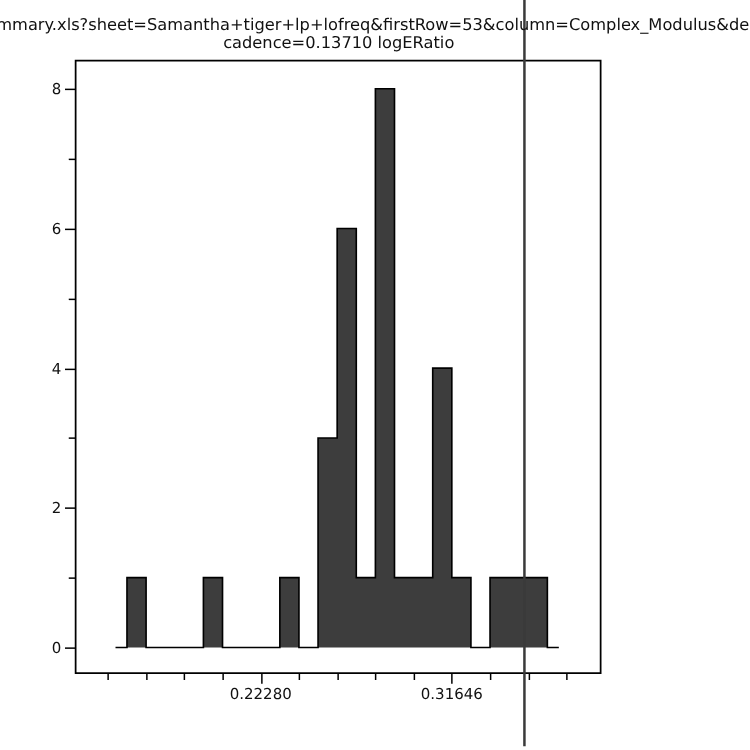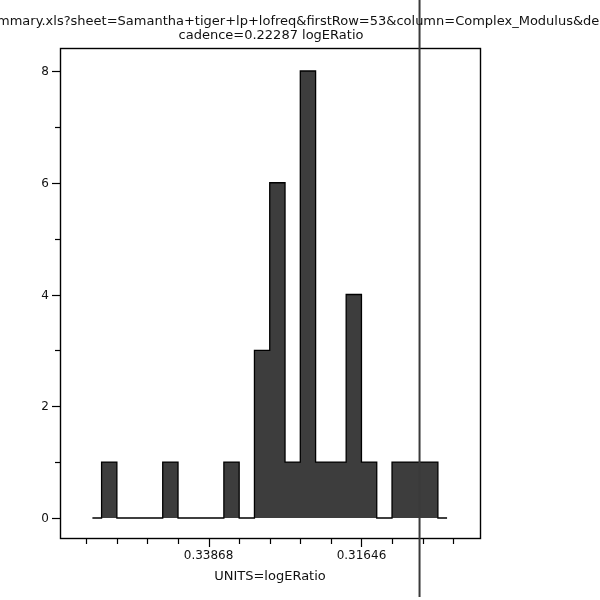--- a/index.html
+++ b/index.html
@@ -82,24 +82,23 @@
       <line x1="55" x2="60" y1="127.5" y2="127.5" stroke="#000000" stroke-width="1.2"></line>
       <line x1="52" x2="60" y1="518.5" y2="518.5" stroke="#000000" stroke-width="1.2"></line>
       <line x1="52" x2="60" y1="406.5" y2="406.5" stroke="#000000" stroke-width="1.2"></line>
       <line x1="52" x2="60" y1="295.5" y2="295.5" stroke="#000000" stroke-width="1.2"></line>
       <line x1="52" x2="60" y1="183.5" y2="183.5" stroke="#000000" stroke-width="1.2"></line>
       <line x1="52" x2="60" y1="71.5" y2="71.5" stroke="#000000" stroke-width="1.2"></line>
       <path d="M 92.40813362381404 517.9922621756941 L 101.58024691358234 517.9922621756941 L 101.58024691358234 462.1206190259445 L 116.8671023965295 462.1206190259445 L 116.8671023965295 517.9922621756941 L 132.15395787947665 517.9922621756941 L 132.15395787947665 517.9922621756941 L 147.440813362339 517.9922621756941 L 147.440813362339 517.9922621756941 L 162.72766884528613 517.9922621756941 L 162.72766884528613 462.1206190259445 L 178.01452432823328 462.1206190259445 L 178.01452432823328 517.9922621756941 L 193.30137981118048 517.9922621756941 L 193.30137981118048 517.9922621756941 L 208.58823529412763 517.9922621756941 L 208.58823529412763 517.9922621756941 L 223.8750907770748 517.9922621756941 L 223.8750907770748 462.1206190259445 L 239.1619462599371 462.1206190259445 L 239.1619462599371 517.9922621756941 L 254.44880174288426 517.9922621756941 L 254.44880174288426 350.3773327264452 L 269.73565722583146 350.3773327264452 L 269.73565722583146 182.76240327719623 L 285.0225127087786 182.76240327719623 L 285.0225127087786 462.1206190259445 L 300.30936819172575 462.1206190259445 L 300.30936819172575 71.01911697769691 L 315.59622367458803 71.01911697769691 L 315.59622367458803 462.1206190259445 L 330.8830791575352 462.1206190259445 L 330.8830791575352 462.1206190259445 L 346.16993464048244 462.1206190259445 L 346.16993464048244 294.50568957669554 L 361.4567901234296 294.50568957669554 L 361.4567901234296 462.1206190259445 L 376.74364560637673 462.1206190259445 L 376.74364560637673 517.9922621756941 L 392.0305010893239 517.9922621756941 L 392.0305010893239 462.1206190259445 L 407.31735657218616 462.1206190259445 L 407.31735657218616 462.1206190259445 L 422.6042120551333 462.1206190259445 L 422.6042120551333 462.1206190259445 L 437.8910675380805 462.1206190259445 L 437.8910675380805 517.9922621756941 L 447.06318082784884 517.9922621756941" fill="#3d3d3d" stroke="#000000" stroke-width="1.3" stroke-linejoin="miter"></path>
       <line x1="419.54684095862876" x2="419.54684095862876" y1="0" y2="597" stroke="#3a3a3a" stroke-width="2"></line>
     </svg>
   <div class="title-line1">mmary.xls?sheet=Samantha+tiger+lp+lofreq&amp;firstRow=53&amp;column=Complex_Modulus&amp;dependu</div>
-  <div class="title-line2">cadence=0.22287 logERatio</div>
-  <div class="xaxis-label">UNITS=logERatio</div>
+  <div class="title-line2">cadence=0.13710 logERatio</div>
   <div id="tick-labels">
-      <div class="xtick-label" style="left: 168.588px;">0.33868</div>
+      <div class="xtick-label" style="left: 168.588px;">0.22280</div>
       <div class="xtick-label" style="left: 321.457px;">0.31646</div>
       <div class="ytick-label" style="top: 509.992px;">0</div>
       <div class="ytick-label" style="top: 398.249px;">2</div>
       <div class="ytick-label" style="top: 286.506px;">4</div>
       <div class="ytick-label" style="top: 174.762px;">6</div>
       <div class="ytick-label" style="top: 63.0191px;">8</div>
     </div>
 </div>
 
 </body></html>

